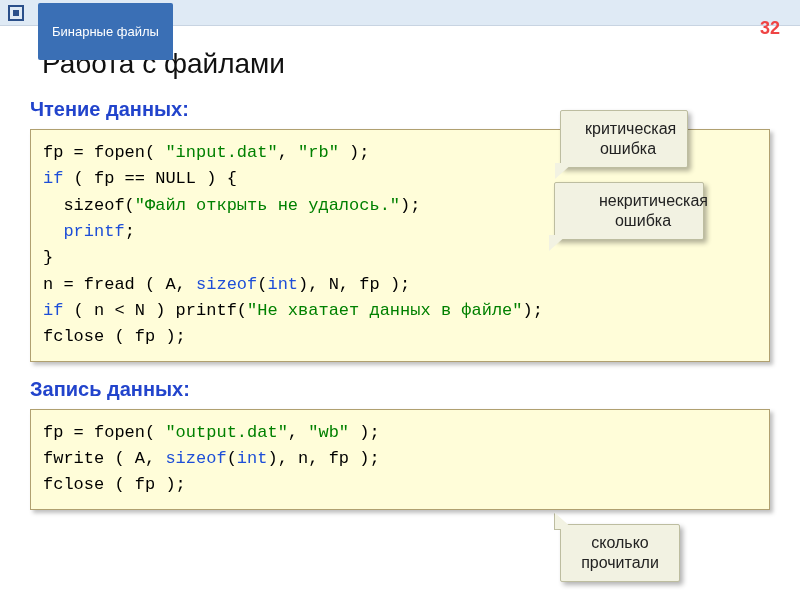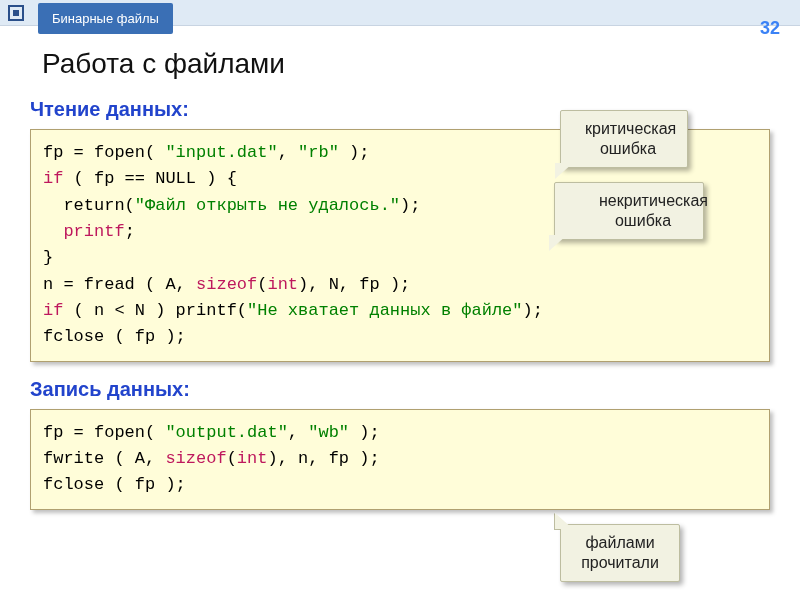--- a/index.html
+++ b/index.html
@@ -18,21 +18,21 @@
     border-bottom: 1px solid #c8d4e2;
     position: relative;
   }
   .tab {
     position: absolute;
     left: 38px;
     top: 3px;
     background: #3a6fb5;
     color: #fff;
     font-size: 13px;
-    padding: 8px 14px;
+    padding: 21px 14px;
     border-radius: 2px;
   }
   .square-icon {
     position: absolute;
     left: 8px; top: 5px;
     width: 16px; height: 16px;
     border: 2px solid #2a4f8a;
   }
   .square-icon::after {
     content: "";
@@ -40,21 +40,21 @@
     left: 3px; top: 3px;
     width: 6px; height: 6px;
     background: #2a4f8a;
   }
   .page-number {
     position: absolute;
     right: 20px;
     top: 18px;
     font-size: 18px;
     font-weight: bold;
-    color: #3b82f6;
+    color: #ef4444;
   }
   .title {
     font-size: 28px;
     font-weight: normal;
     color: #111;
     margin: 22px 0 18px 42px;
   }
   .section-heading {
     font-size: 20px;
     font-weight: bold;
@@ -65,21 +65,21 @@
     background: #fffdd9;
     border: 1px solid #b0a070;
     box-shadow: 3px 3px 4px rgba(0,0,0,0.25);
     margin: 0 30px 16px 30px;
     padding: 10px 12px;
     font-family: "Courier New", monospace;
     font-size: 17px;
     line-height: 1.55;
     white-space: pre;
   }
-  .kw { color: #be185d; }
+  .kw { color: #1d4ed8; }
   .str { color: #008000; }
   .callout {
     position: absolute;
     background: #f2f2e2;
     border: 1px solid #bdbda0;
     box-shadow: 3px 3px 5px rgba(0,0,0,0.3);
     color: #222;
     font-size: 16px;
     text-align: center;
     padding: 8px 16px;
@@ -142,21 +142,21 @@
   <div class="tab">Бинарные файлы</div>
 </div>
 <div class="page-number">32</div>
 
 <h1 class="title">Работа с файлами</h1>
 
 <div class="section-heading">Чтение данных:</div>
 
 <div class="codebox"><span>fp = fopen( </span><span class="str">"input.dat"</span><span>, </span><span class="str">"rb"</span><span> );</span>
 <span class="kw">if</span><span> ( fp == NULL ) {</span>
-<span>  return(</span><span class="str">"Файл открыть не удалось."</span><span>);</span>
+<span>  sizeof(</span><span class="str">"Файл открыть не удалось."</span><span>);</span>
 <span class="kw">  printf</span><span>;</span>
 <span>}</span>
 <span>n = fread ( A, </span><span class="kw">sizeof</span><span>(</span><span class="kw">int</span><span>), N, fp );</span>
 <span class="kw">if</span><span> ( n &lt; N ) printf(</span><span class="str">"Не хватает данных в файле"</span><span>);</span>
 <span>fclose ( fp );</span></div>
 
 <div class="section-heading">Запись данных:</div>
 
 <div class="codebox"><span>fp = fopen( </span><span class="str">"output.dat"</span><span>, </span><span class="str">"wb"</span><span> );</span>
 <span>fwrite ( A, </span><span class="kw">sizeof</span><span>(</span><span class="kw">int</span><span>), n, fp );</span>
@@ -168,16 +168,16 @@
   <div class="tail"></div>
 </div>
 
 <div class="callout c2">
   <span>некритическая</span><br>
   <span>ошибка</span>
   <div class="tail"></div>
 </div>
 
 <div class="callout c3">
-  <span>файлами</span><br>
+  <span>сколько</span><br>
   <span>прочитали</span>
   <div class="tail"></div>
 </div>
 
 </body></html>

